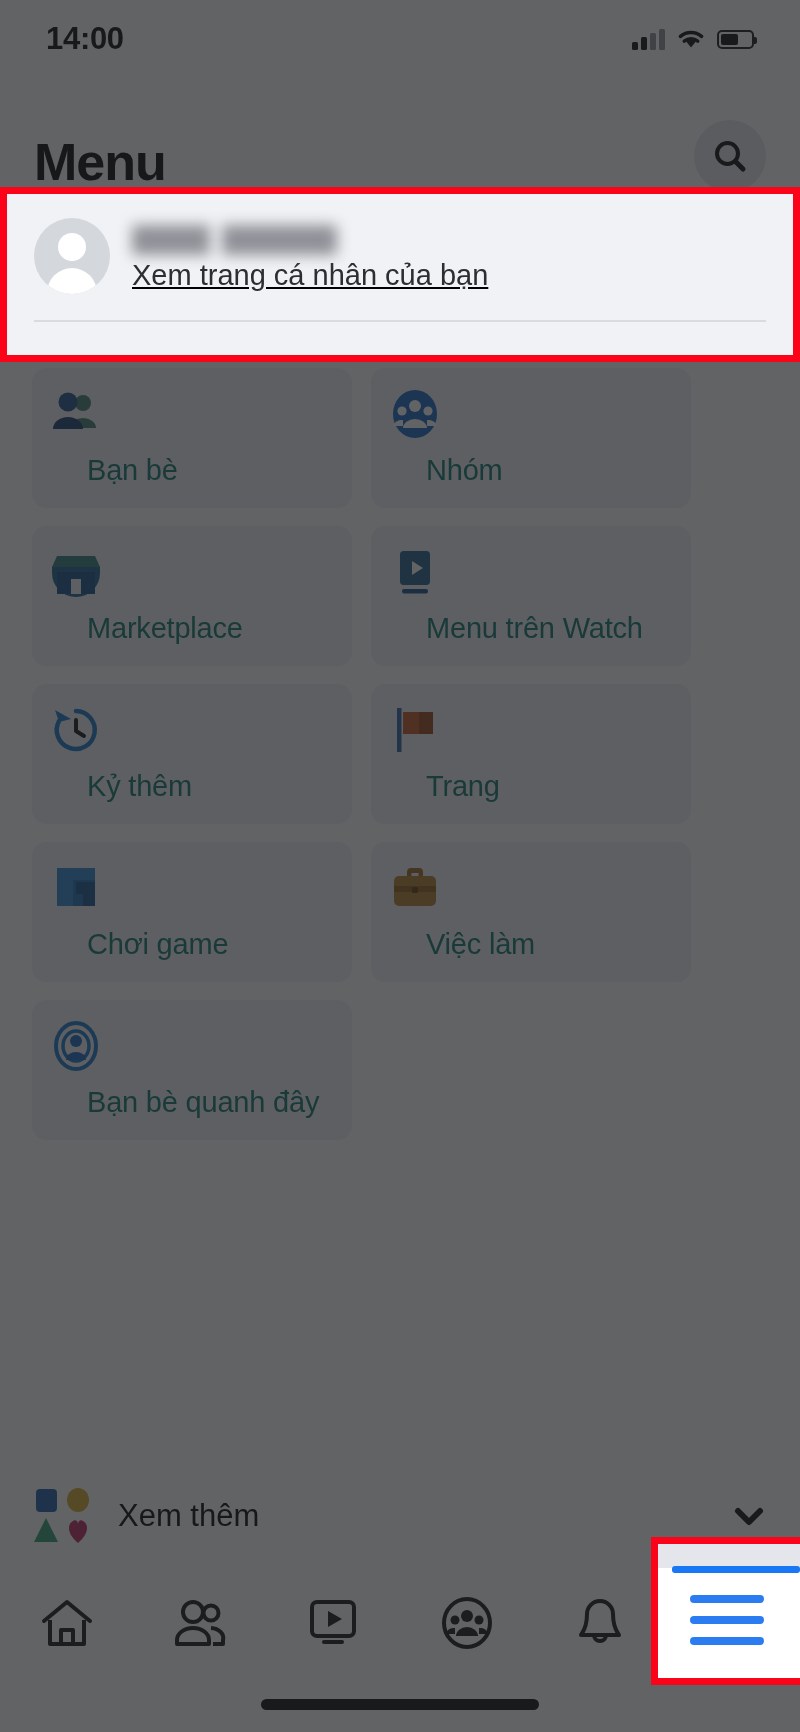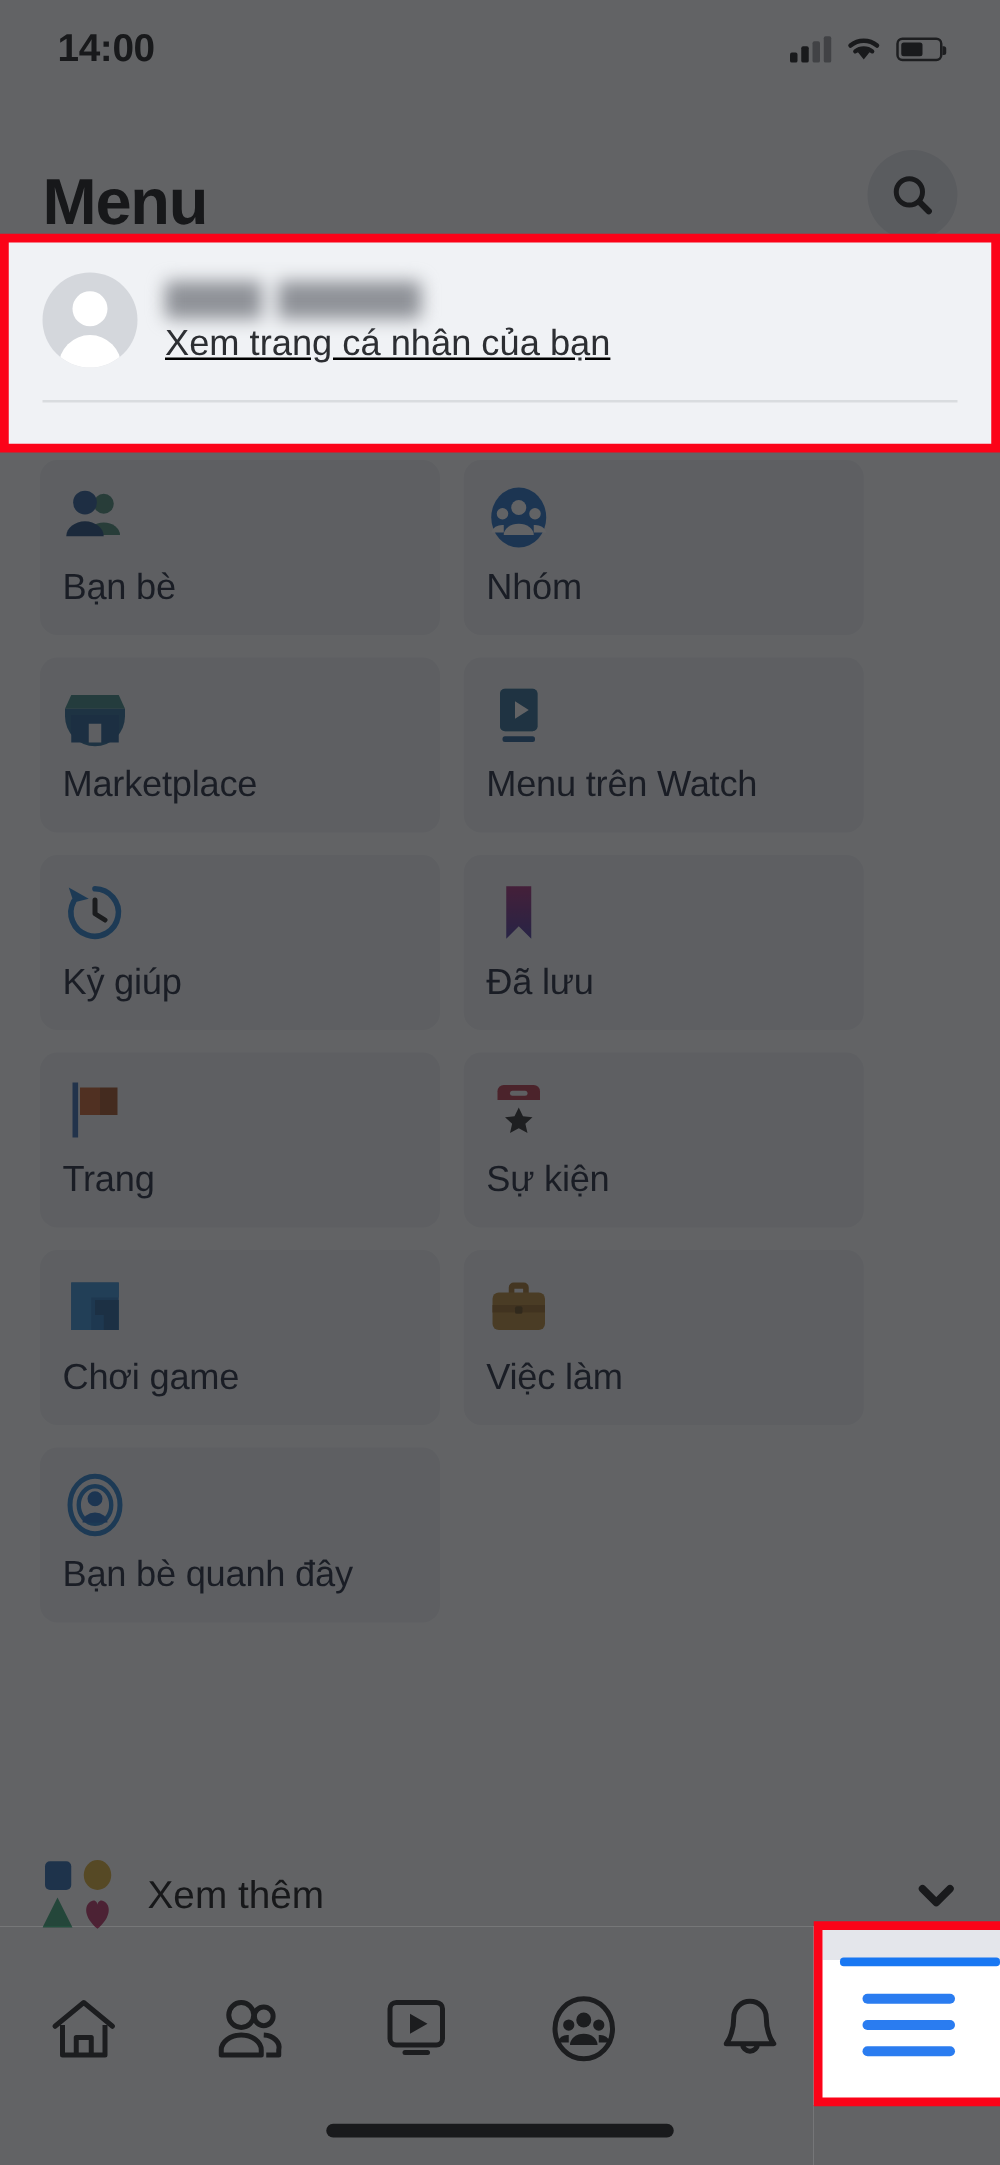--- a/index.html
+++ b/index.html
@@ -106,21 +106,21 @@
     display: grid; grid-template-columns: 320px 320px;
     column-gap: 19px; row-gap: 18px;
   }
   .card {
     height: 140px; background: #f0f2f5; border-radius: 14px;
     padding: 20px 18px 0 18px;
     display: flex; flex-direction: column; gap: 14px;
   }
   .card-icon { width: 52px; height: 52px; display: block; }
   .card-label {
-    font-size: 29px; color: #0f172a; letter-spacing: -0.2px;
+    font-size: 29px; color: #0f766e; letter-spacing: -0.2px; margin-left: 37px;
   }
 
   
   .seemore {
     position: absolute; left: 0; top: 1468px; width: 800px; height: 96px;
     display: flex; align-items: center; padding: 0 34px;
   }
   .seemore-icon { width: 58px; height: 58px; flex: none; position: relative; }
   .seemore-label { font-size: 31px; color: #050505; margin-left: 26px; flex: 1; }
   .chev { width: 34px; height: 34px; }
@@ -297,55 +297,34 @@
         </svg>
         <div class="card-label">Menu trên Watch</div>
       </div>
 
       <div class="card">
         <svg class="card-icon" viewBox="0 0 52 52">
           <path d="M26 7 a19 19 0 1 1 -17 10" stroke="#1877c9" stroke-width="4.5" fill="none" stroke-linecap="round"></path>
           <path d="M5 6 l4 12 l12 -3 Z" fill="#1877c9"></path>
           <path d="M26 16 v11 l8 5" stroke="#111111" stroke-width="4" fill="none" stroke-linecap="round" stroke-linejoin="round"></path>
         </svg>
-        <div class="card-label">Kỷ giúp</div>
-      </div>
-
-      <div class="card">
-        <svg class="card-icon" viewBox="0 0 52 52">
-          <defs>
-            <linearGradient id="gsave" x1="0" y1="0" x2="0" y2="1">
-              <stop offset="0%" stop-color="#9c1f6d"></stop>
-                <stop offset="100%" stop-color="#3b2a94"></stop>
-            </linearGradient>
-          </defs>
-          <path d="M16 5 h20 v42 l-10 -10 l-10 10 Z" fill="url(#gsave)"></path>
-        </svg>
-        <div class="card-label">Đã lưu</div>
-      </div>
+        <div class="card-label">Kỷ thêm</div>
+      </div>
+
 
       <div class="card">
         <svg class="card-icon" viewBox="0 0 52 52">
           <rect x="8" y="4" width="4.5" height="44" fill="#2a5fa8"></rect>
           <path d="M14 8 h16 v22 h-16 Z" fill="#c2561f"></path>
           <path d="M30 8 h14 v22 h-14 Z" fill="#9c4314"></path>
         </svg>
         <div class="card-label">Trang</div>
       </div>
 
 
-      <div class="card">
-        <svg class="card-icon" viewBox="0 0 52 52">
-          <rect x="9" y="6" width="34" height="40" rx="5" fill="#f0f2f5"></rect>
-          <path d="M9 11 a5 5 0 0 1 5 -5 h24 a5 5 0 0 1 5 5 v7 H9 Z" fill="#b3283c"></path>
-          <rect x="19" y="10.5" width="14" height="4" rx="2" fill="#f0f2f5"></rect>
-          <path d="M26 24 l3.4 7 l7.6 .8 l-5.7 5.1 l1.7 7.5 l-7 -3.9 l-7 3.9 l1.7 -7.5 l-5.7 -5.1 l7.6 -.8 Z" fill="#1b1b1b"></path>
-        </svg>
-        <div class="card-label">Sự kiện</div>
-      </div>
 
       <div class="card">
         <svg class="card-icon" viewBox="0 0 52 52">
           <path d="M7 6 h38 v38 h-38 Z" fill="#1d6fb8"></path>
           <path d="M7 6 h38 v12 h-22 v26 h-16 Z" fill="#2a86cf"></path>
           <path d="M26 20 h19 v24 h-12 v-12 h-7 Z" fill="#14568f"></path>
         </svg>
         <div class="card-label">Chơi game</div>
       </div>
 

